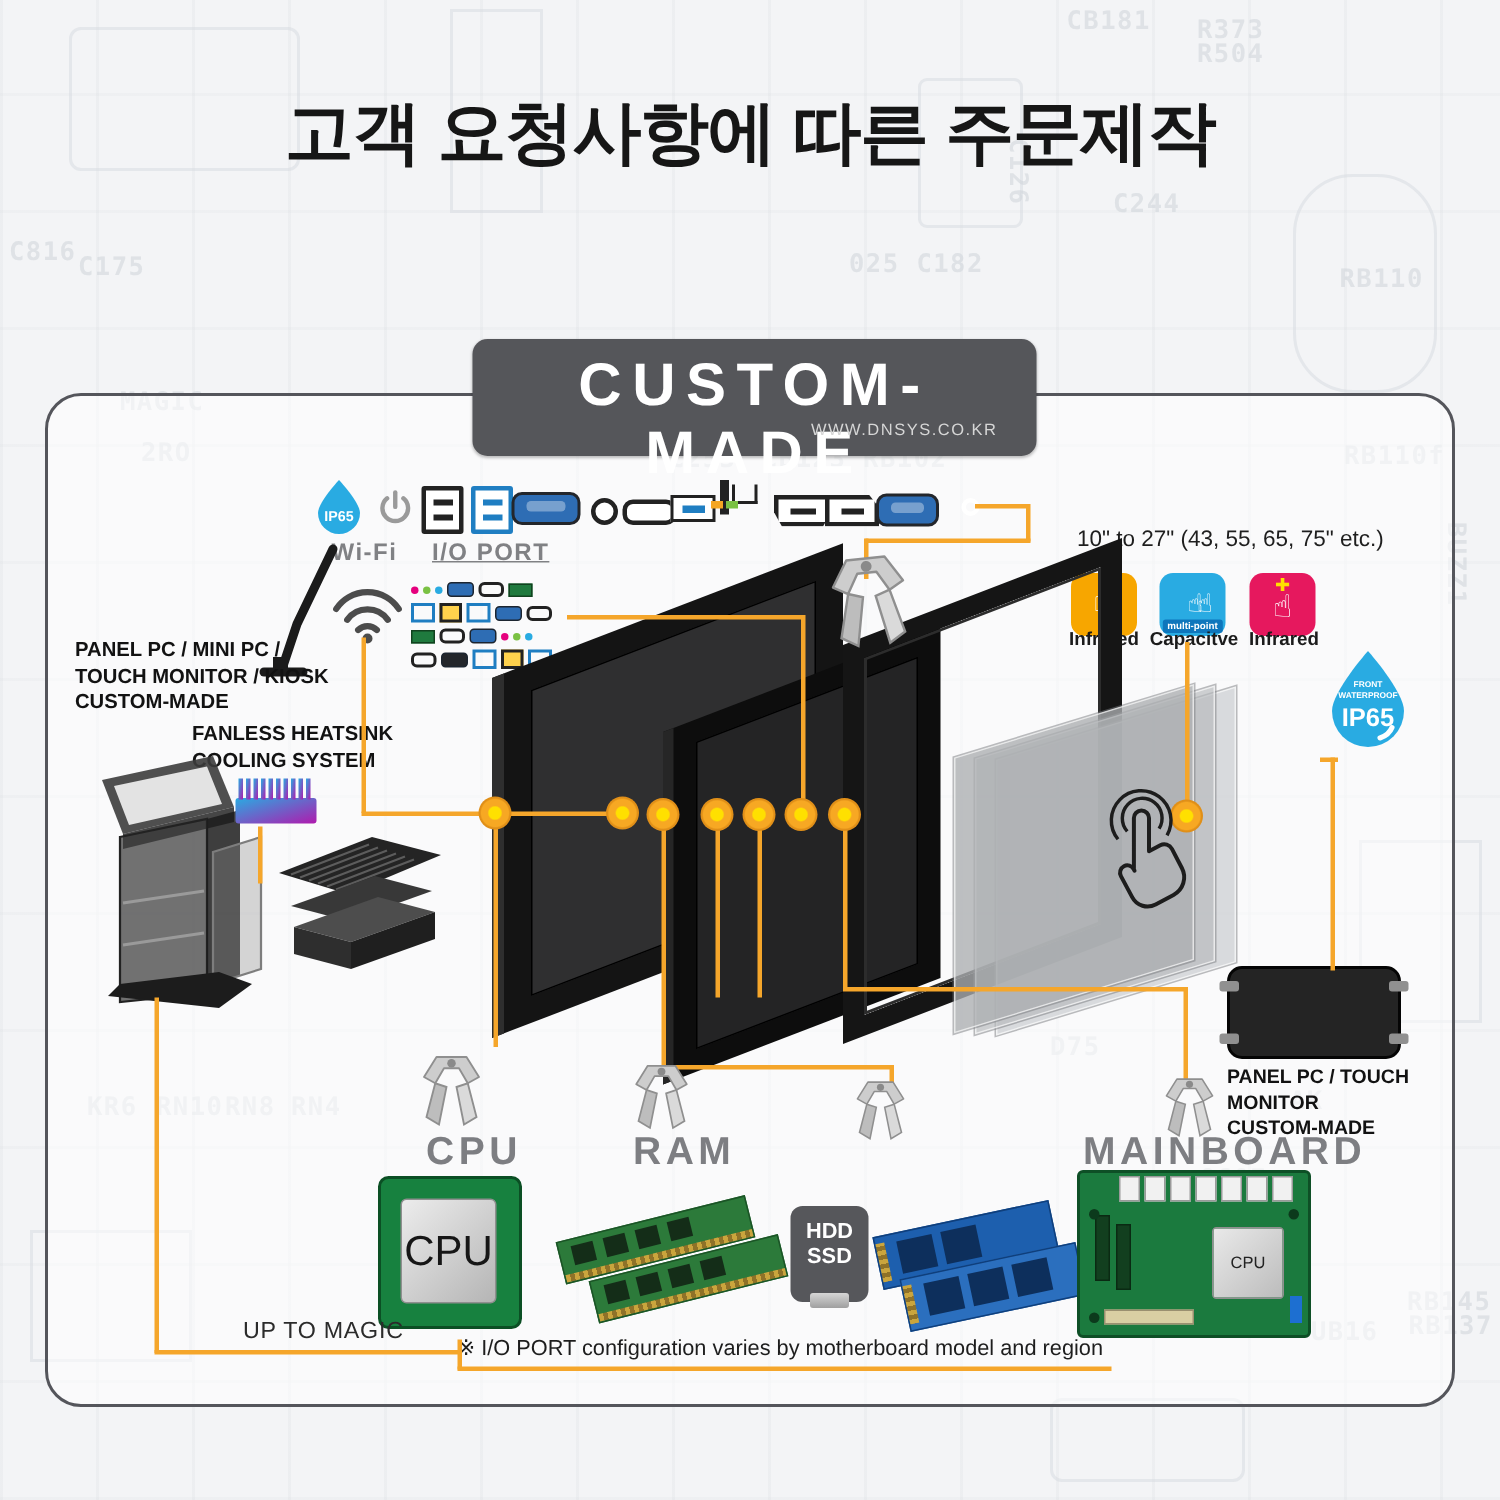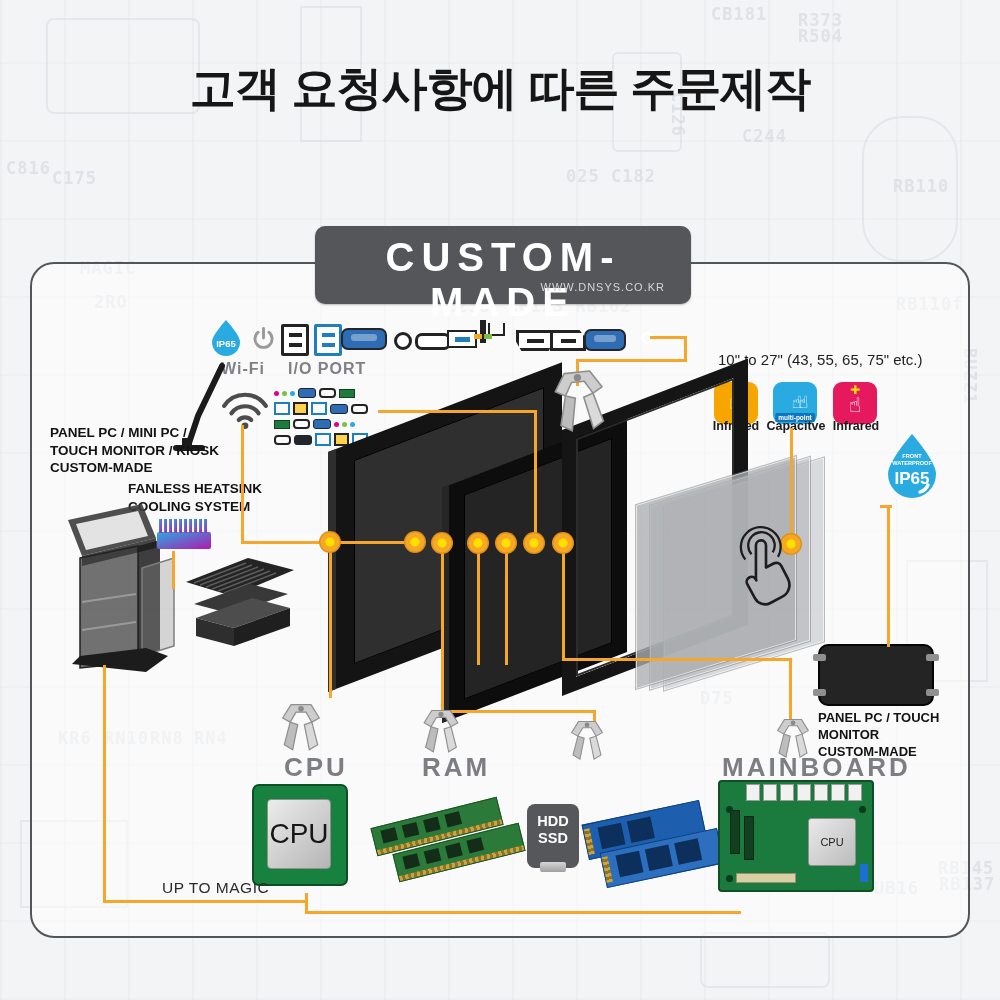--- a/index.html
+++ b/index.html
@@ -196,21 +196,21 @@
     </span>
   <span class="porticon dp" style="left:550px;top:330px;">
       <i></i>
     </span>
   <span class="porticon db9" style="left:584px;top:329px;width:38px;">
       <i style="width:22px;"></i>
     </span>
   <span class="porticon dc" style="left:630px;top:327px;"><i></i></span>
 
   <div class="gray-lab" style="left:221px;top:360px;">Wi-Fi</div>
-  <div class="gray-lab" style="left:288px;top:360px;">I/O PORT</div>
+  <div class="gray-lab" style="left:288px;top:360px;text-decoration:underline;">I/O PORT</div>
 
   
   <svg class="abs" style="left:158px;top:360px;z-index:6;" width="72" height="98" viewBox="0 0 72 98">
     <path d="M64 6 L40 56 L30 86" fill="none" stroke="#1b1b1b" stroke-width="6" stroke-linecap="round"></path>
     <path d="M18 88 h26" stroke="#1b1b1b" stroke-width="6" stroke-linecap="round"></path>
     <rect x="24" y="78" width="10" height="8" fill="#1b1b1b"></rect>
   </svg>
   <svg class="abs" style="left:220px;top:386px;z-index:6;" width="50" height="44" viewBox="0 0 48 42">
     <path d="M4 19 a24 24 0 0 1 40 0" fill="none" stroke="#4c4c4c" stroke-width="4" stroke-linecap="round"></path>
     <path d="M11 26 a16 16 0 0 1 26 0" fill="none" stroke="#4c4c4c" stroke-width="4" stroke-linecap="round"></path>
@@ -502,14 +502,15 @@
     <div class="cpu2">CPU</div>
     <div class="dimm"></div>
     <div class="btab"></div>
     <div class="scr1" style="left:6px;top:24px;"></div>
     <div class="scr1" style="left:6px;bottom:8px;"></div>
     <div class="scr1" style="right:6px;top:24px;"></div>
   </div>
 
   
   <div class="abs uptodate">UP TO MAGIC</div>
+  <div class="abs note">※ I/O PORT configuration varies by motherboard model and region</div>
 
 </div>
 
 </body></html>

